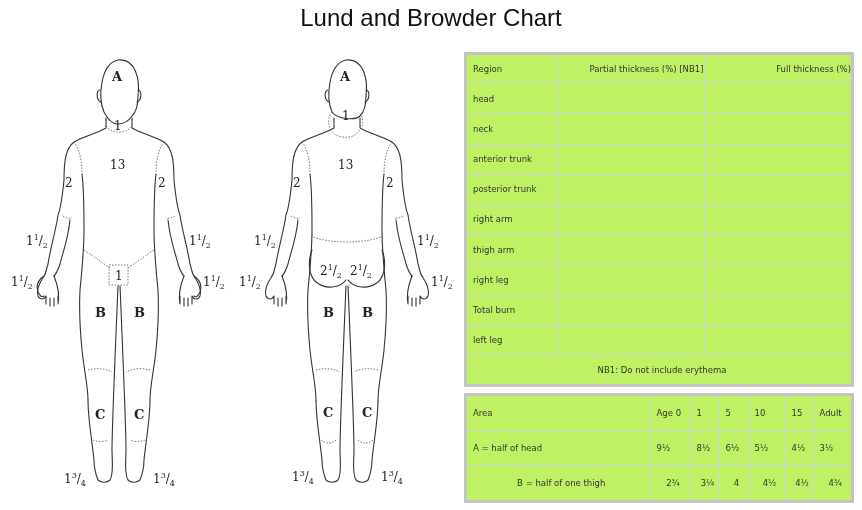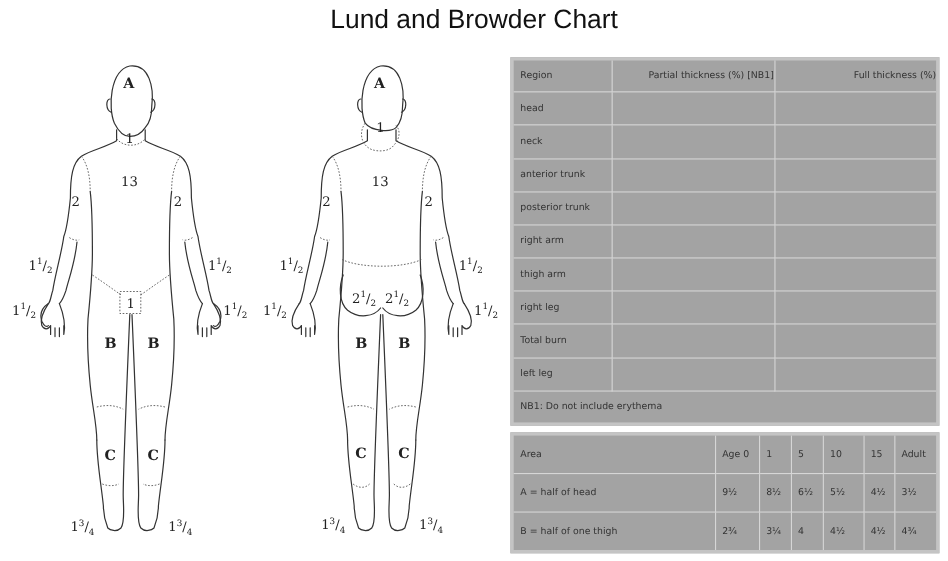--- a/index.html
+++ b/index.html
@@ -3,28 +3,28 @@
 <meta charset="utf-8">
 <style>
   html, body { margin: 0; padding: 0; background: #ffffff; }
   body { width: 862px; height: 510px; position: relative; overflow: hidden; font-family: "DejaVu Sans", sans-serif; color: #222; }
   .title { position: absolute; left: 0; width: 862px; top: 4px; text-align: center; font-family: "Liberation Sans", sans-serif; font-size: 24px; color: #111; }
   .figure { position: absolute; top: 50px; }
   .figure svg { position: absolute; left: 0; top: 0; }
   .lbl { position: absolute; font-family: "DejaVu Serif", serif; color: #222; font-size: 12px; line-height: 1; white-space: nowrap; }
   .lbl.big { font-weight: bold; font-size: 13px; }
   .lbl sup, .lbl sub { font-size: 8px; }
-  .tbl-wrap { position: absolute; border: 3px solid #c4c4c4; background: #a3a3a3; }
+  .tbl-wrap { position: absolute; border: 3px solid #c4c4c4; background: #bef264; }
   table { border-collapse: collapse; width: 100%; height: 100%; font-family: "DejaVu Sans", sans-serif; font-size: 8.5px; color: #333; }
   td, th { border: 1px solid #d6d6d6; padding: 0 0 0 6px; text-align: left; font-weight: normal; white-space: nowrap; }
   th.center { text-align: right; padding: 0; }
   tr:first-child td, tr:first-child th { border-top: none; }
   tr td:first-child, tr th:first-child { border-left: none; }
   tr td:last-child, tr th:last-child { border-right: none; }
-  tr:last-child td { border-bottom: none; }
+  tr:last-child td { border-bottom: none; text-align: center; }
   .note-row td { border-right: none; }
 </style>
 </head>
 <body>
 
 <div class="title">Lund and Browder Chart</div>
 
 <div class="figure" style="left:0px; width:235px; height:460px;">
   <svg width="235" height="460" viewBox="0 0 235 460">
     <g fill="none" stroke="#333" stroke-width="1.1" stroke-linejoin="round" stroke-linecap="round">

